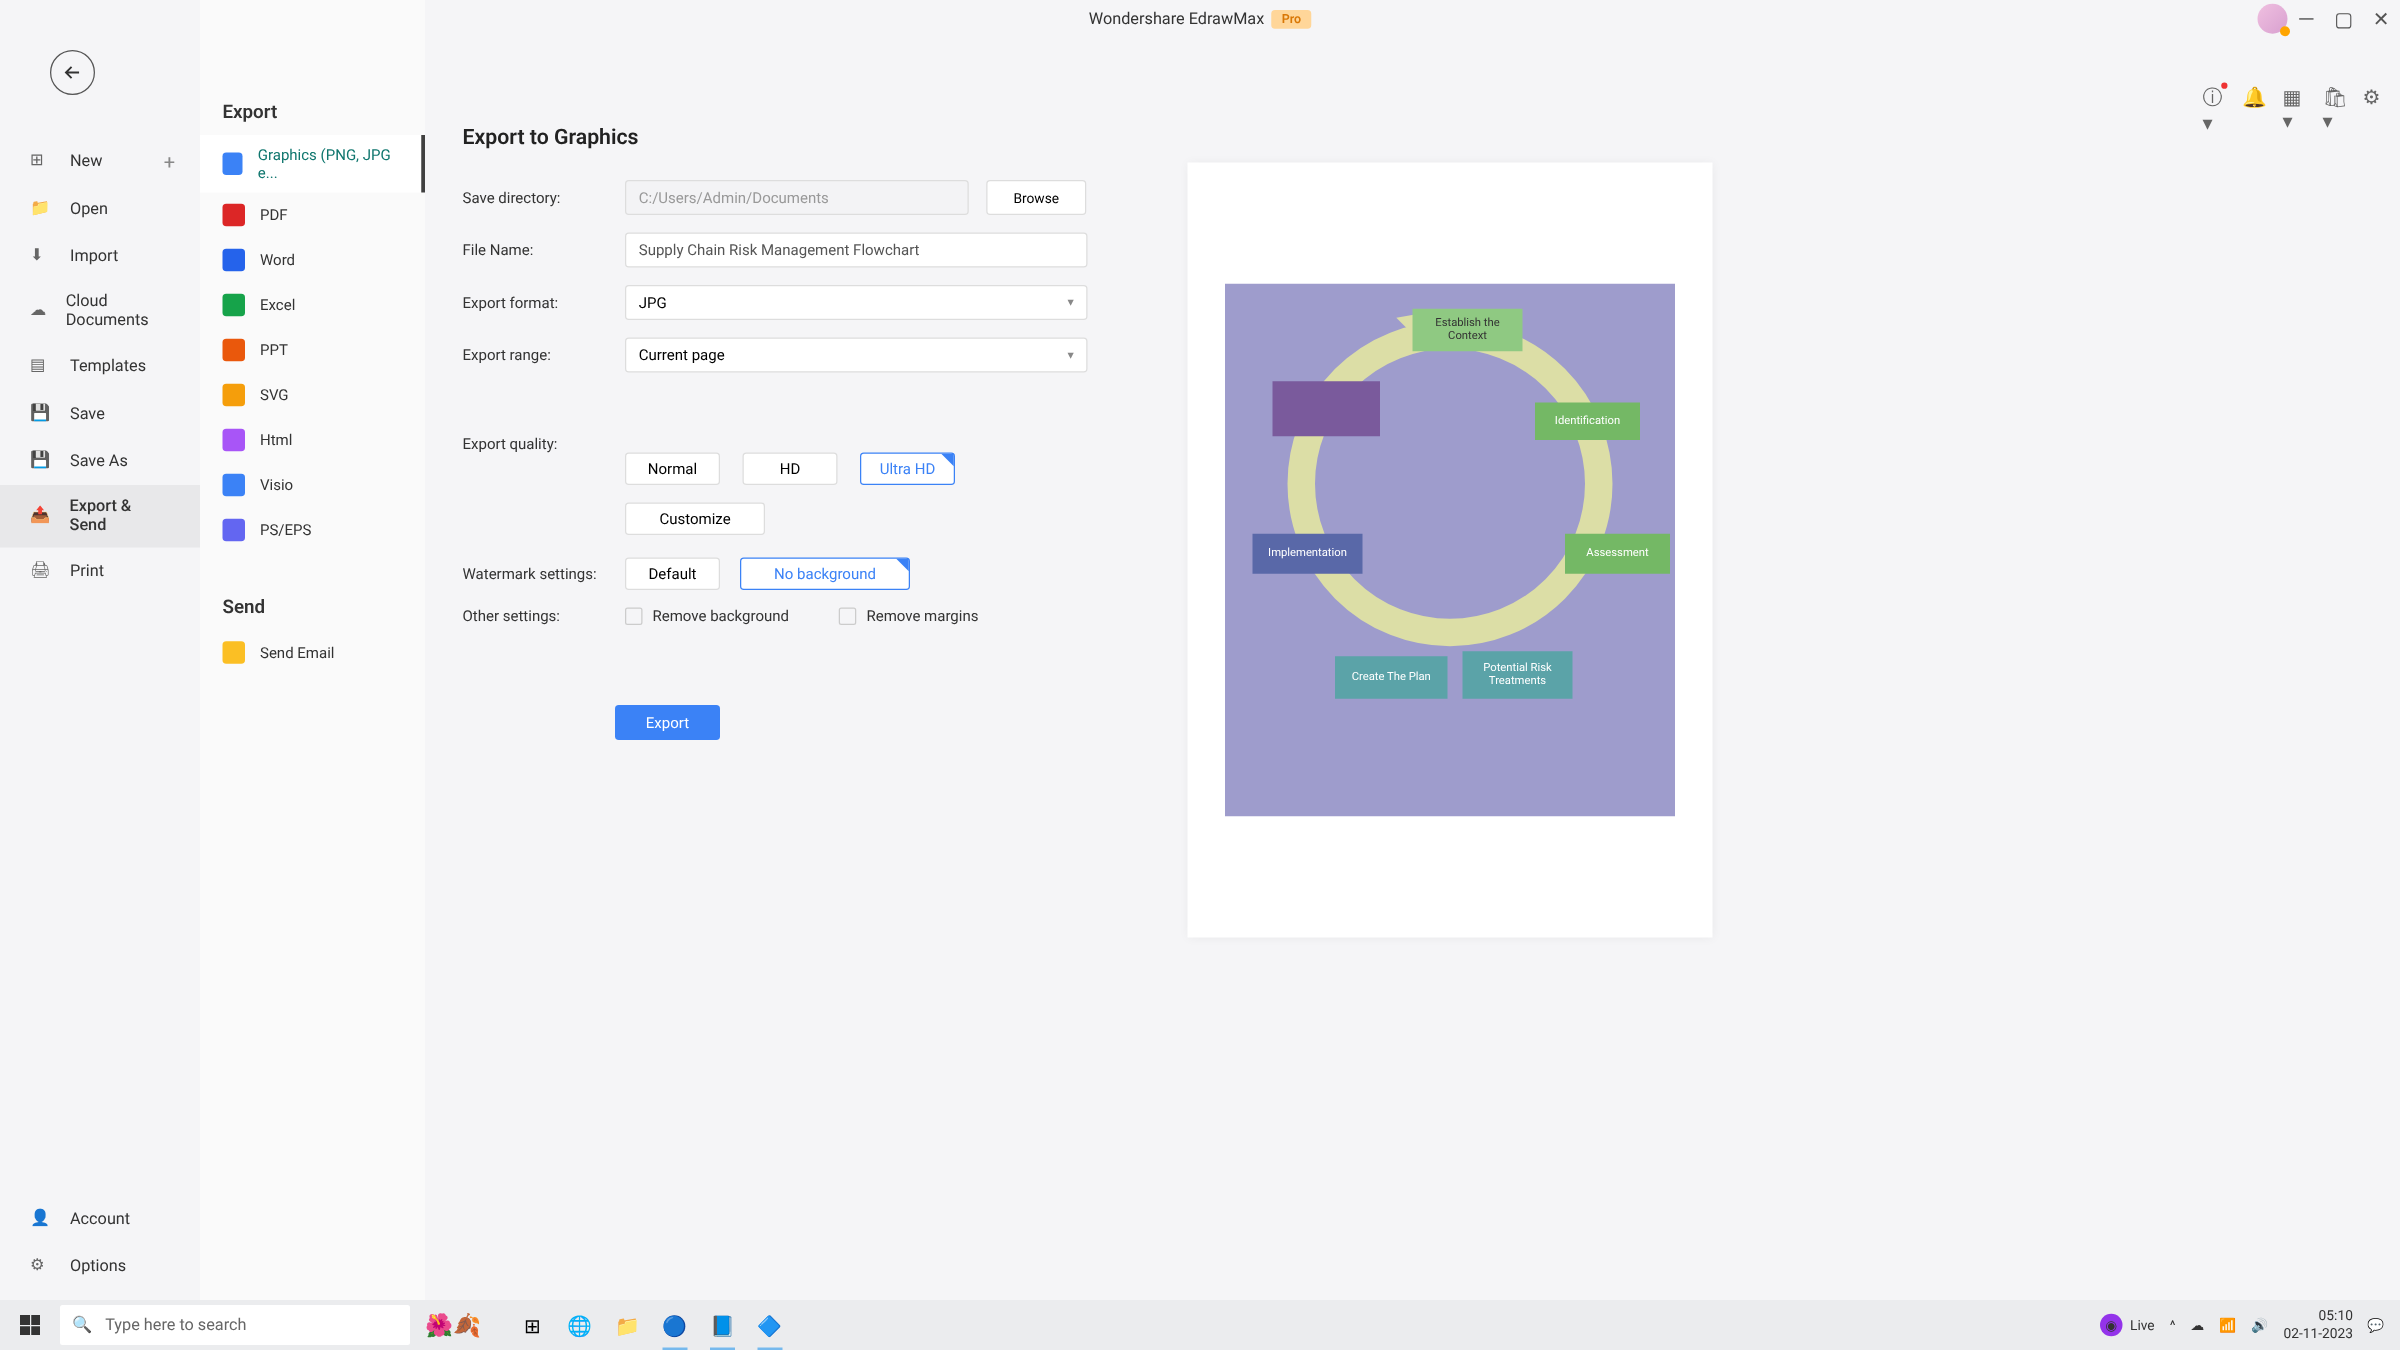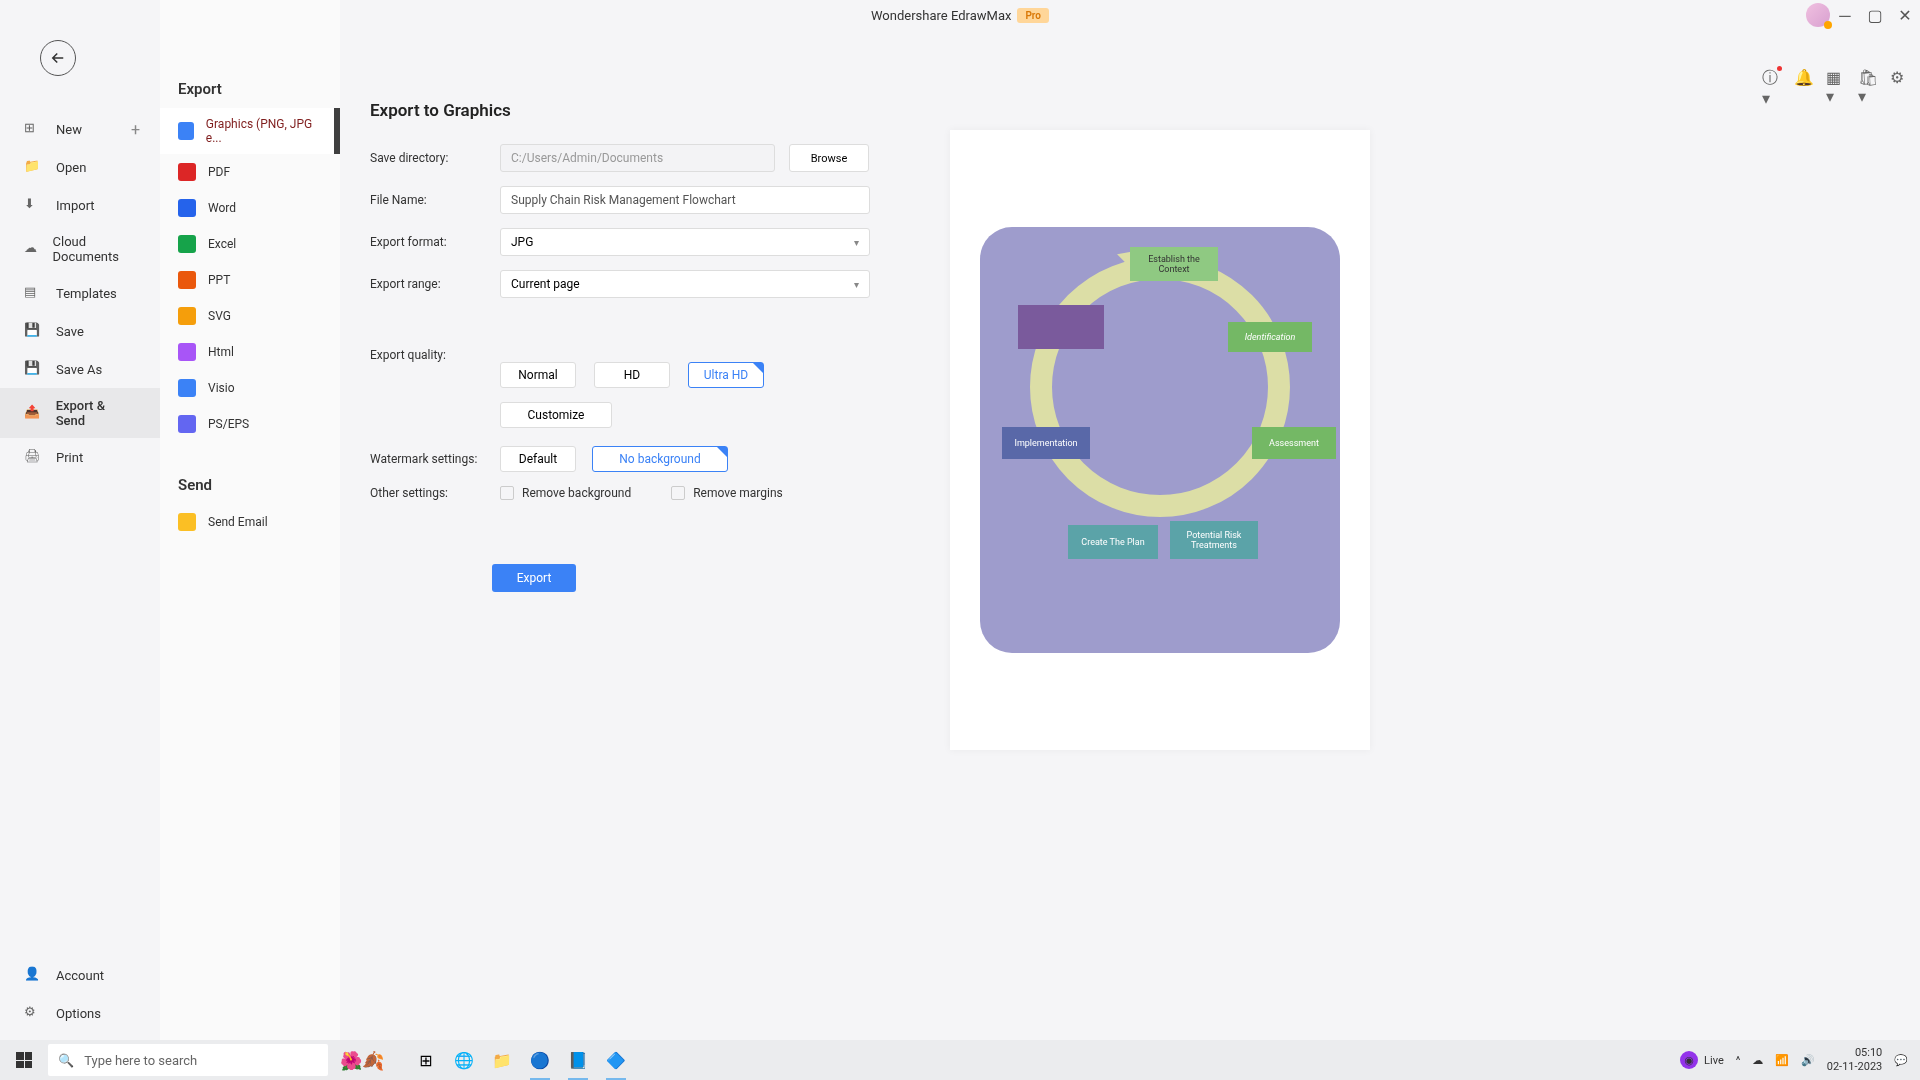--- a/index.html
+++ b/index.html
@@ -23,21 +23,21 @@
     .sidebar { position: absolute; left: 0; top: 110px; width: 160px; }
     .sidebar-item { display: flex; align-items: center; padding: 10px 24px; cursor: pointer; font-size: 13px; color: #333; position: relative; }
     .sidebar-item.active { background: #e8e8ea; font-weight: 500; }
     .sidebar-item .sb-icon { width: 18px; height: 18px; margin-right: 14px; color: #666; }
     .sidebar-item .plus { position: absolute; right: 20px; color: #888; font-size: 16px; }
     .sidebar-bottom { position: absolute; left: 0; bottom: 48px; width: 160px; }
     
     .mid-panel { position: absolute; left: 160px; top: 0; width: 180px; height: 100%; background: #fafafa; padding-top: 70px; }
     .mid-section-title { font-size: 15px; font-weight: 600; color: #333; padding: 10px 18px; }
     .mid-item { display: flex; align-items: center; padding: 9px 18px; cursor: pointer; font-size: 12px; color: #333; }
-    .mid-item.active { background: #fff; color: #7f1d1d; border-right: 6px solid #404040; }
+    .mid-item.active { background: #fff; color: #0f766e; border-right: 3px solid #404040; }
     .mid-item .file-icon { width: 18px; height: 18px; margin-right: 12px; border-radius: 3px; }
     .ic-img { background: #3b82f6; }
     .ic-pdf { background: #dc2626; }
     .ic-word { background: #2563eb; }
     .ic-excel { background: #16a34a; }
     .ic-ppt { background: #ea580c; }
     .ic-svg { background: #f59e0b; }
     .ic-html { background: #a855f7; }
     .ic-visio { background: #3b82f6; }
     .ic-ps { background: #6366f1; }
@@ -66,27 +66,27 @@
     .wm-btn.selected { border-color: #3b82f6; color: #3b82f6; }
     .wm-btn.selected::after { content: ''; position: absolute; top: 0; right: 0; border-top: 10px solid #3b82f6; border-left: 10px solid transparent; }
     
     .checkbox-row { display: flex; gap: 40px; font-size: 12px; color: #333; }
     .checkbox-item { display: flex; align-items: center; gap: 8px; cursor: pointer; }
     .checkbox-box { width: 14px; height: 14px; border: 1px solid #ccc; border-radius: 2px; }
     
     .export-btn { margin-top: 50px; margin-left: 122px; width: 84px; height: 28px; background: #3b82f6; color: #fff; border: none; border-radius: 3px; font-size: 12px; cursor: pointer; }
     
     .preview { position: absolute; left: 950px; top: 130px; width: 420px; height: 620px; background: #fff; box-shadow: 0 0 8px rgba(0,0,0,0.05); display: flex; align-items: center; justify-content: center; }
-    .preview-canvas { width: 360px; height: 426px; background: #9e9ccc; position: relative; border-radius: 32px; }
+    .preview-canvas { width: 360px; height: 426px; background: #9e9ccc; position: relative; }
     .pv-circle { position: absolute; left: 50px; top: 30px; width: 260px; height: 260px; border: 22px solid #dcdea6; border-radius: 50%; }
     .pv-arrow { position: absolute; left: 140px; top: 20px; width: 0; height: 0; border-left: 14px solid transparent; border-right: 14px solid transparent; border-bottom: 20px solid #dcdea6; transform: rotate(45deg); }
     .pv-box { position: absolute; padding: 6px 10px; font-size: 9px; text-align: center; color: #fff; display: flex; align-items: center; justify-content: center; }
     .pv-establish { left: 150px; top: 20px; width: 88px; height: 34px; background: #8fc982; color: #333; }
     .pv-blank { left: 38px; top: 78px; width: 86px; height: 44px; background: #7a5a9c; }
-    .pv-ident { left: 248px; top: 95px; width: 84px; height: 30px; background: #74b865; font-style: italic; }
+    .pv-ident { left: 248px; top: 95px; width: 84px; height: 30px; background: #74b865; }
     .pv-impl { left: 22px; top: 200px; width: 88px; height: 32px; background: #5968a8; }
     .pv-assess { left: 272px; top: 200px; width: 84px; height: 32px; background: #74b865; }
     .pv-plan { left: 88px; top: 298px; width: 90px; height: 34px; background: #5ba3a8; }
     .pv-treat { left: 190px; top: 294px; width: 88px; height: 38px; background: #5ba3a8; }
     
     .taskbar { position: absolute; bottom: 0; left: 0; right: 0; height: 40px; background: #ebecee; display: flex; align-items: center; }
     .start-btn { width: 48px; height: 40px; display: flex; align-items: center; justify-content: center; cursor: pointer; }
     .win-logo { width: 16px; height: 16px; display: grid; grid-template-columns: 1fr 1fr; gap: 1px; }
     .win-logo span { background: #333; }
     .search-box { display: flex; align-items: center; width: 280px; height: 32px; background: #fff; border-radius: 2px; padding: 0 10px; gap: 10px; color: #666; font-size: 13px; }

